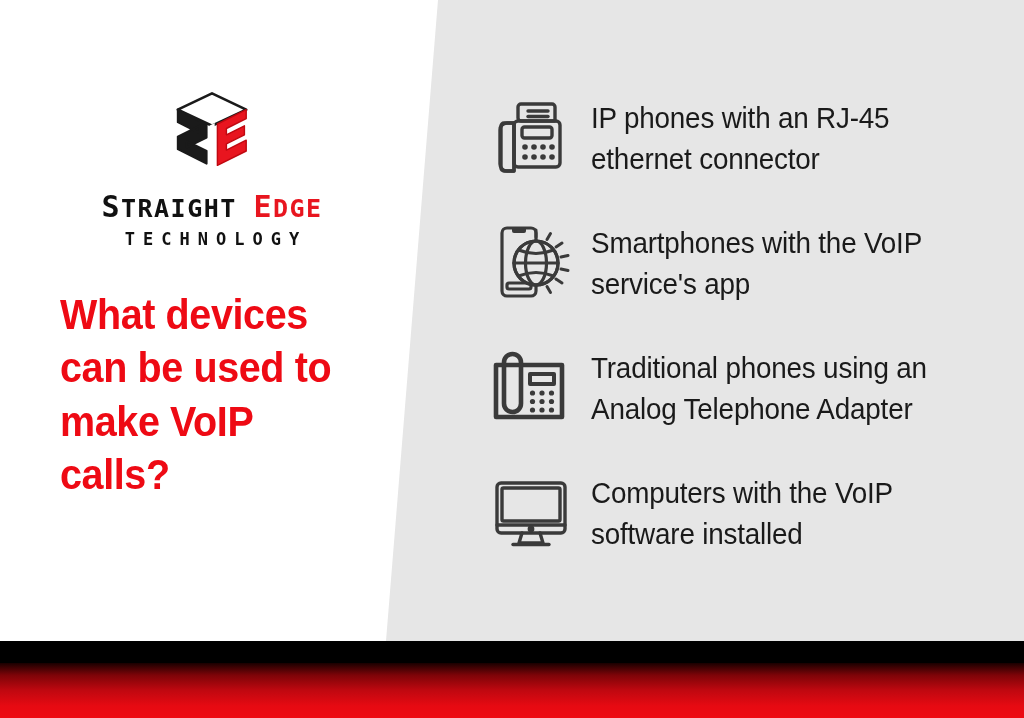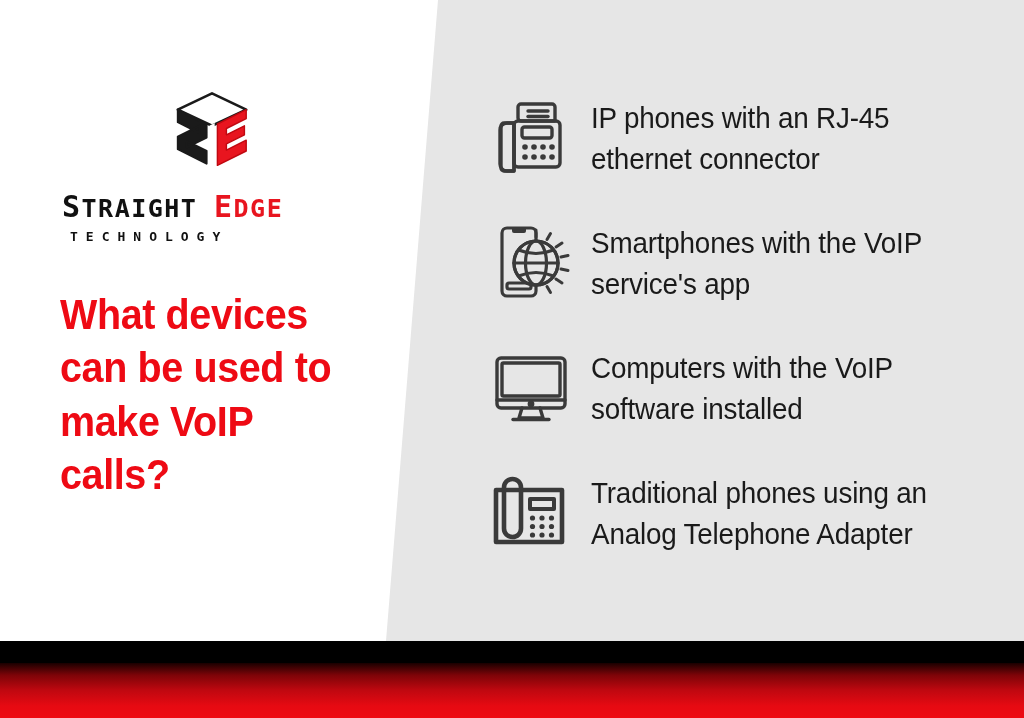--- a/index.html
+++ b/index.html
@@ -47,21 +47,21 @@
     left: 0; top: 663px;
     width: 1024px; height: 55px;
     background: linear-gradient(to bottom, #1a0000 0%, #7d0408 22%, #c00810 50%, #e60a12 78%, #ee0a12 100%);
   }
 
   
   .logo-block {
     position: absolute;
     left: 62px; top: 88px;
     width: 300px;
-    text-align: left;
+    text-align: center;
   }
   .logo-mark {
     width: 90px;
     height: 90px;
     margin: 0 auto;
     display: block;
   }
   .logo-word {
     margin-top: 14px;
     white-space: nowrap;
@@ -72,21 +72,21 @@
     font-weight: bold;
     font-size: 25px;
     letter-spacing: 1.5px;
   }
   .lw-straight { color: #111111; }
   .lw-edge { color: #e8151f; }
   .lw-cap { font-size: 30px; }
   .logo-word-sub {
     margin-top: 7px;
     font-family: "DejaVu Sans Mono", monospace;
-    font-size: 13px;
+    font-size: 17px;
     font-weight: bold;
     letter-spacing: 8px;
     color: #111111;
     text-indent: 8px;
   }
 
   
   .headline {
     position: absolute;
     left: 60px;
@@ -231,42 +231,20 @@
         </svg>
       </div>
       <div class="row-text">
         <span>Smartphones with the VoIP</span><br>
         <span>service's app</span>
       </div>
     </div>
 
     <div class="row">
       <div class="row-icon">
-        <svg width="86" height="86" viewBox="0 0 86 86" fill="none" stroke="#3a3a3a" stroke-width="3.4" stroke-linejoin="round" stroke-linecap="round">
-
-          <rect x="9" y="13" width="68" height="50" rx="4"></rect>
-
-          <rect x="14" y="18" width="58" height="33" rx="1.5"></rect>
-
-          <line x1="9" y1="55" x2="77" y2="55"></line>
-
-          <circle cx="43" cy="59" r="3.4" fill="#3a3a3a" stroke="none"></circle>
-
-          <path d="M34,63 L31,73 h24 L52,63"></path>
-          <line x1="25" y1="74.5" x2="61" y2="74.5"></line>
-        </svg>
-      </div>
-      <div class="row-text">
-        <span>Computers with the VoIP</span><br>
-        <span>software installed</span>
-      </div>
-    </div>
-
-    <div class="row">
-      <div class="row-icon">
         <svg width="86" height="86" viewBox="0 0 86 86" fill="none" stroke="#3a3a3a" stroke-width="4.6" stroke-linejoin="round" stroke-linecap="round">
 
           <rect x="8" y="20" width="66" height="52"></rect>
 
           <rect x="16" y="9" width="17" height="58" rx="8.5"></rect>
 
           <rect x="42" y="29" width="24" height="10" stroke-width="4"></rect>
 
           <g fill="#3a3a3a" stroke="none">
             <circle cx="44.5" cy="48" r="2.6"></circle>
@@ -280,18 +258,40 @@
             <circle cx="63.5" cy="65" r="2.6"></circle>
           </g>
         </svg>
       </div>
       <div class="row-text">
         <span>Traditional phones using an</span><br>
         <span>Analog Telephone Adapter</span>
       </div>
     </div>
 
+    <div class="row">
+      <div class="row-icon">
+        <svg width="86" height="86" viewBox="0 0 86 86" fill="none" stroke="#3a3a3a" stroke-width="3.4" stroke-linejoin="round" stroke-linecap="round">
+
+          <rect x="9" y="13" width="68" height="50" rx="4"></rect>
+
+          <rect x="14" y="18" width="58" height="33" rx="1.5"></rect>
+
+          <line x1="9" y1="55" x2="77" y2="55"></line>
+
+          <circle cx="43" cy="59" r="3.4" fill="#3a3a3a" stroke="none"></circle>
+
+          <path d="M34,63 L31,73 h24 L52,63"></path>
+          <line x1="25" y1="74.5" x2="61" y2="74.5"></line>
+        </svg>
+      </div>
+      <div class="row-text">
+        <span>Computers with the VoIP</span><br>
+        <span>software installed</span>
+      </div>
+    </div>
+
   </div>
 
   <div class="bar-black"></div>
   <div class="bar-red"></div>
 
 </div>
 
 </body></html>

